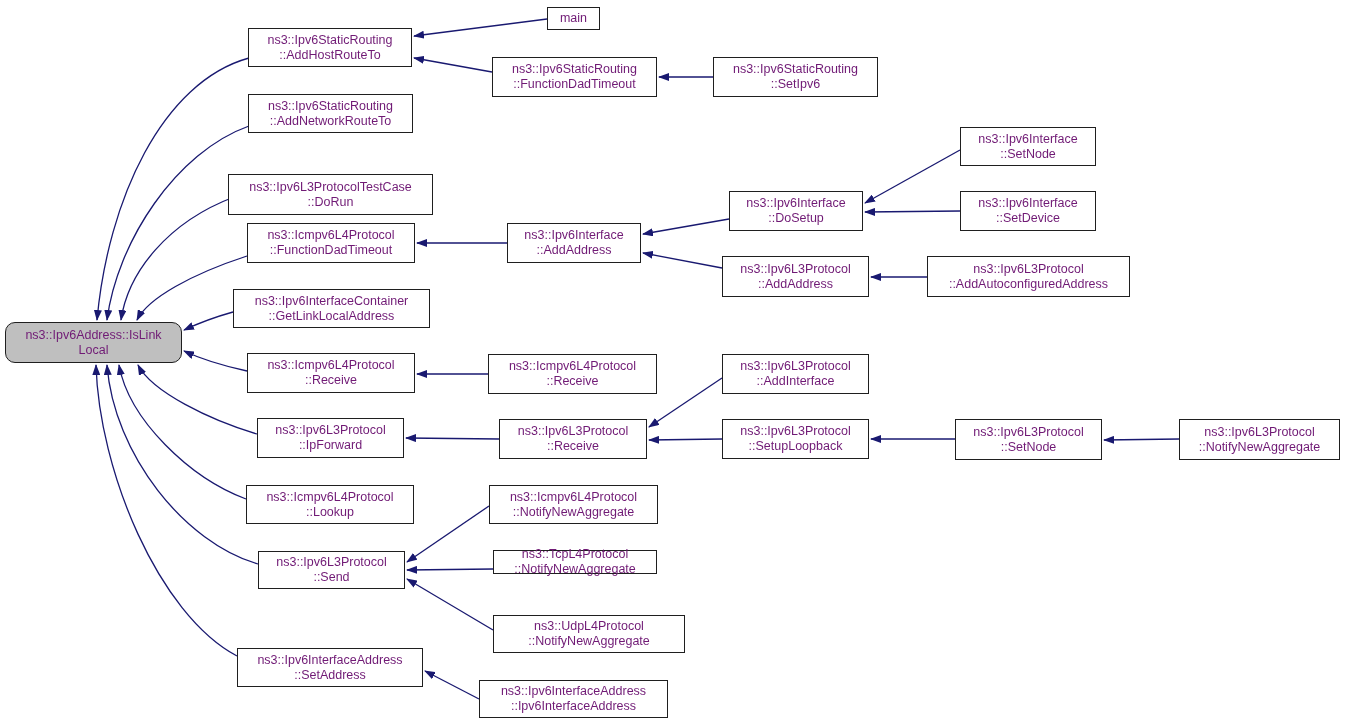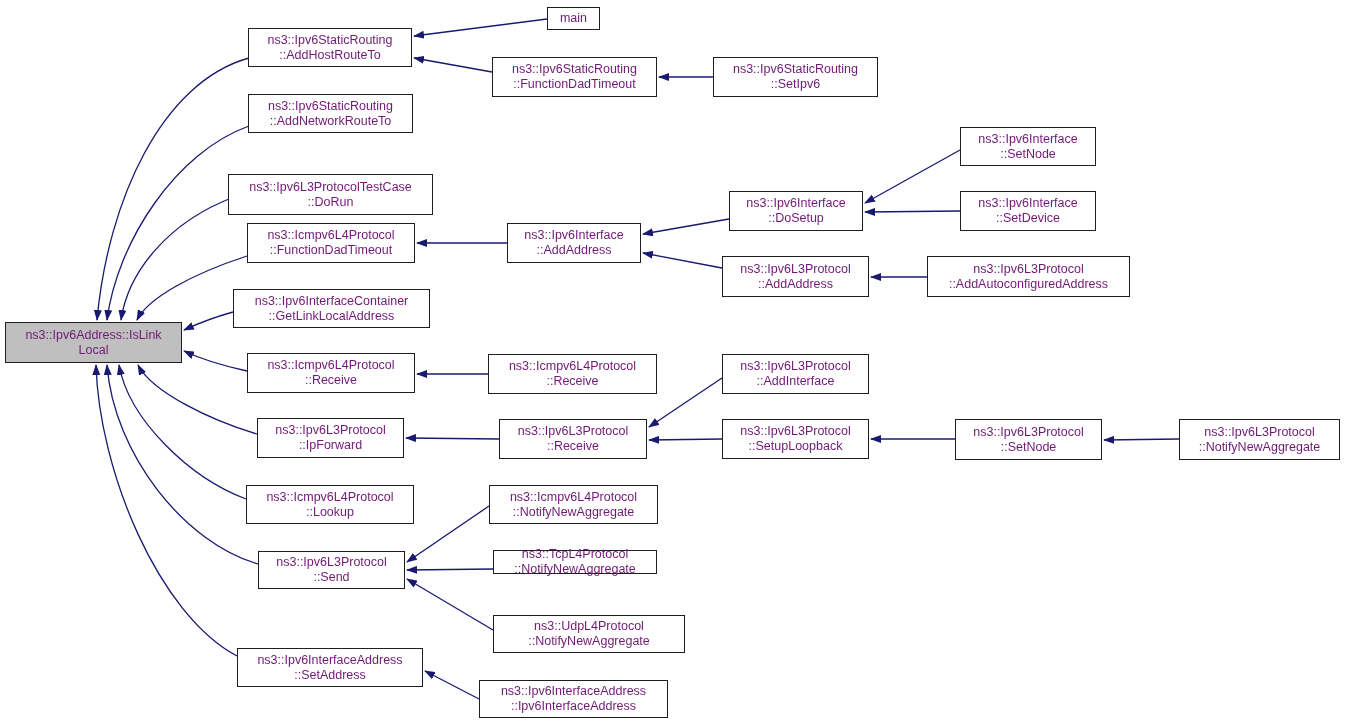--- a/index.html
+++ b/index.html
@@ -85,21 +85,21 @@
       <path d="M722,378 L649,427" class="edge" stroke="#191970" marker-end="url(#arrowhead)"></path>
       <path d="M722,439 L649,440" class="edge" stroke="#191970" marker-end="url(#arrowhead)"></path>
       <path d="M955,439 L871,439" class="edge" stroke="#191970" marker-end="url(#arrowhead)"></path>
       <path d="M1179,439 L1104,440" class="edge" stroke="#191970" marker-end="url(#arrowhead)"></path>
       <path d="M489,506 L407,562" class="edge" stroke="#191970" marker-end="url(#arrowhead)"></path>
       <path d="M493,569 L407,570" class="edge" stroke="#191970" marker-end="url(#arrowhead)"></path>
       <path d="M493,630 L407,579" class="edge" stroke="#191970" marker-end="url(#arrowhead)"></path>
       <path d="M479,699 L425,671" class="edge" stroke="#191970" marker-end="url(#arrowhead)"></path>
     </svg>
   <div id="node-layer">
-      <div class="node root" style="left: 5px; top: 322px; width: 177px; height: 41px;">
+      <div class="node root" style="left: 5px; top: 322px; width: 177px; height: 41px; border-radius: 10px;">
         <div class="node-line">ns3::Ipv6Address::IsLink</div>
         <div class="node-line">Local</div>
       </div>
       <div class="node" style="left: 248px; top: 28px; width: 164px; height: 39px;">
         <div class="node-line">ns3::Ipv6StaticRouting</div>
         <div class="node-line">::AddHostRouteTo</div>
       </div>
       <div class="node" style="left: 547px; top: 7px; width: 53px; height: 23px;">
         <div class="node-line">main</div>
       </div>

